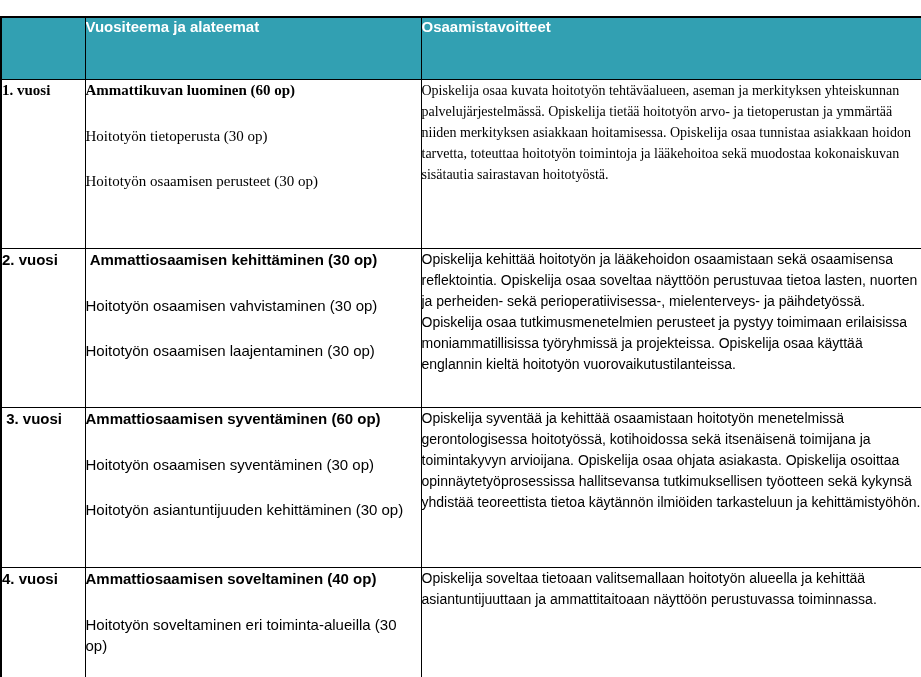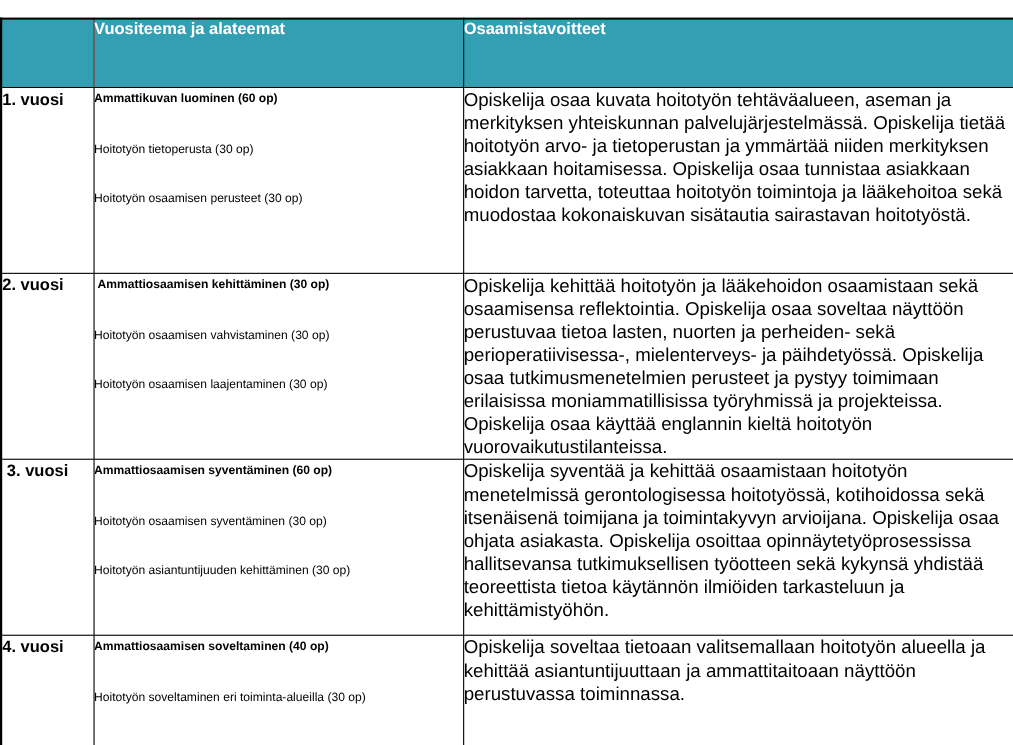--- a/index.html
+++ b/index.html
@@ -35,21 +35,21 @@
     padding: 0;
     overflow: hidden;
   }
   table.curriculum { border: 2px solid var(--border); }
 
   col.c-year  { width: 84px; }
   col.c-theme { width: 336px; }
   col.c-obj   { width: 501px; }
 
   tr.r-header { height: 62px; }
-  tr.r1 { height: 169px; }
+  tr.r1 { height: 169px; font-family: Liberation Serif, serif; }
   tr.r2 { height: 159px; }
   tr.r3 { height: 160px; }
   tr.r4 { height: 125px; }
 
   th.head {
     background: var(--header-bg);
     color: var(--header-text);
     font-weight: bold;
     font-size: 15px;
     text-align: left;
@@ -58,34 +58,34 @@
   }
 
   td.year {
     font-weight: bold;
     font-size: 15px;
     padding: 21px 8px 0 10px;
     white-space: pre-wrap;
     line-height: 21px;
   }
   td.theme {
-    font-size: 11px;
+    font-size: 15px;
     padding: 21px 10px 0 10px;
     line-height: 21px;
   }
   .theme-title {
     font-weight: bold;
     margin: 0 0 25px 0;
     white-space: pre-wrap;
   }
   .subtheme {
     margin: 0 0 24px 0;
   }
   td.objectives {
-    font-size: 17px;
+    font-size: 14px;
     padding: 18px 8px 0 10px;
     line-height: 21px;
   }
   td.objectives p { margin: 0; }
 </style>
 </head>
 <body>
 
 <div class="page">
   <table class="curriculum">

